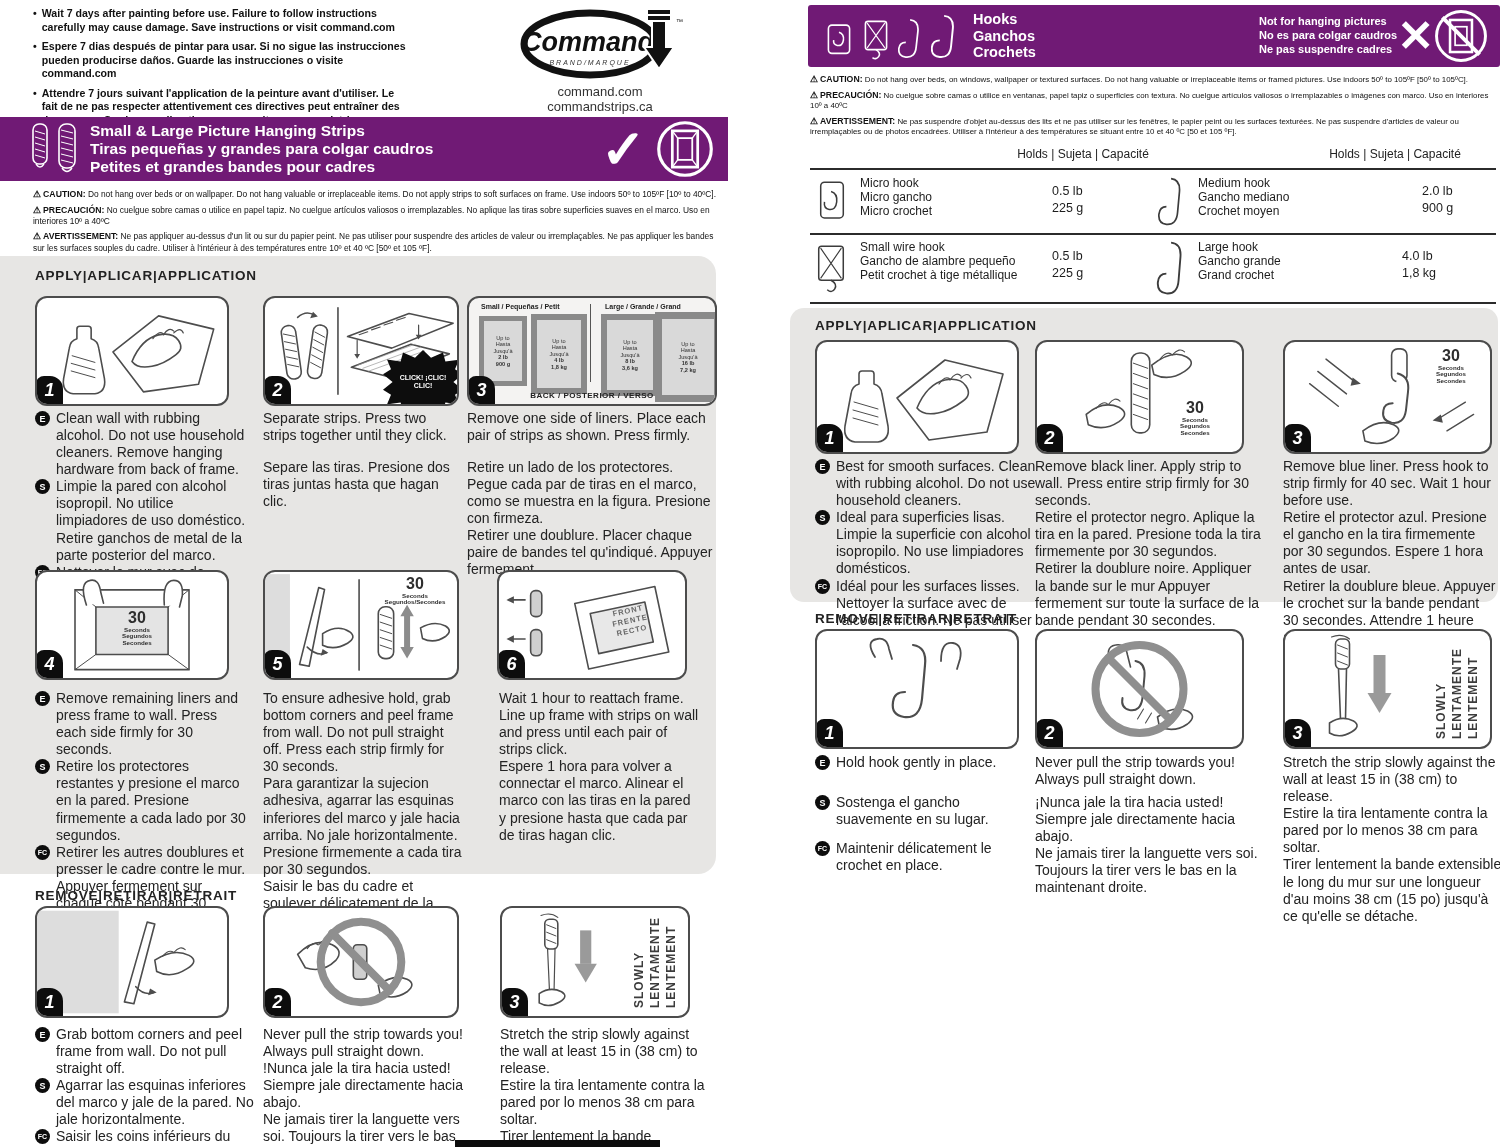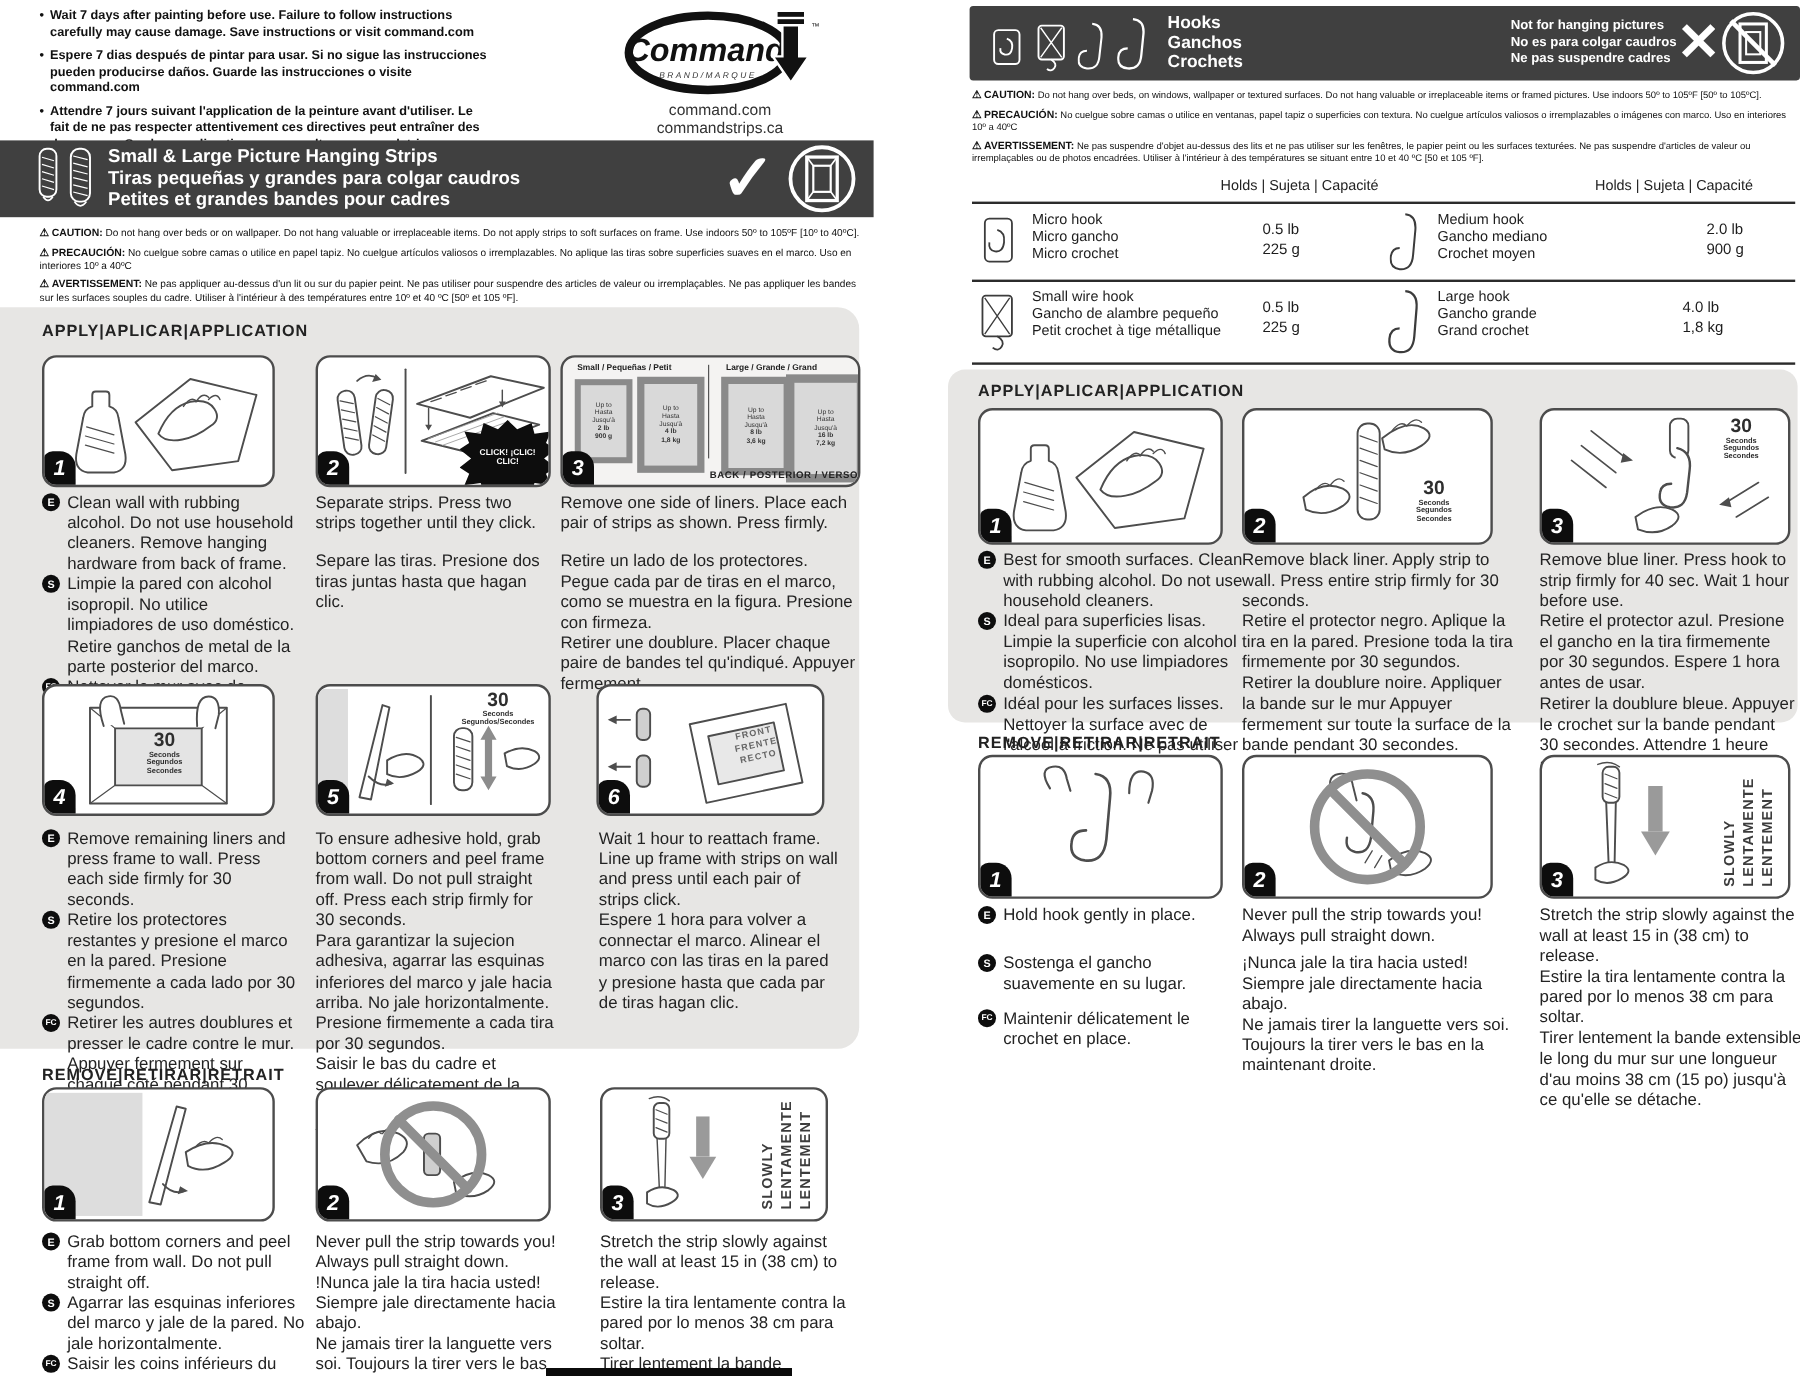--- a/index.html
+++ b/index.html
@@ -3,21 +3,21 @@
 <meta charset="utf-8">
 <style>
   html,body{margin:0;padding:0}
   body{width:1500px;height:1147px;position:relative;overflow:hidden;background:#fff;
        font-family:"Liberation Sans",sans-serif;color:#1a1a1a;font-size:10px}
   .abs{position:absolute}
   svg{display:block}
   .ill{position:absolute;inset:0;width:100%;height:100%}
   .ill path,.ill rect,.ill circle,.ill line,.ill ellipse{vector-effect:non-scaling-stroke}
   
-  .banner{background:#404040;color:#fff;display:flex;align-items:center}
+  .banner{background:#701a75;color:#fff;display:flex;align-items:center}
   .b-title{font-weight:bold;line-height:1.16}
   
   .cau{font-size:8.4px;line-height:1.3;color:#111;margin-bottom:4px}
   .cau b{font-size:8.7px}
   .warn-tri{font-size:9px;font-weight:bold;margin-right:2px}
   
   .sec-ttl{font-weight:bold;font-size:13.5px;letter-spacing:.8px;color:#222}
   
   .graypanel{position:absolute;background:#e7e6e4}
   
@@ -191,21 +191,21 @@
       <span class="w">8 lb</span>
         <span class="w">3,6 kg</span>
     </div>
     <div class="frame abs" style="left:186px;top:14px;width:52px;height:76px;border-width:7px">
       <span>Up to</span>
         <span>Hasta</span>
         <span>Jusqu'à</span>
       <span class="w">16 lb</span>
         <span class="w">7,2 kg</span>
     </div>
-    <div class="abs backlbl" style="left:0;right:0;bottom:4px;text-align:right">BACK / POSTERIOR / VERSO</div>
+    <div class="abs backlbl" style="left:0;right:0;bottom:4px;text-align:center">BACK / POSTERIOR / VERSO</div>
     <div class="num">3</div>
   </div>
 
   <div class="col" style="left:35px;top:410px;width:212px">
     <div class="para" style="min-height:49px">
         <span class="badge">E</span>
         <p>Clean wall with rubbing alcohol. Do not use household cleaners. Remove hanging hardware from back of frame.</p>
       </div>
     <div class="para" style="min-height:57px">
         <span class="badge">S</span>

